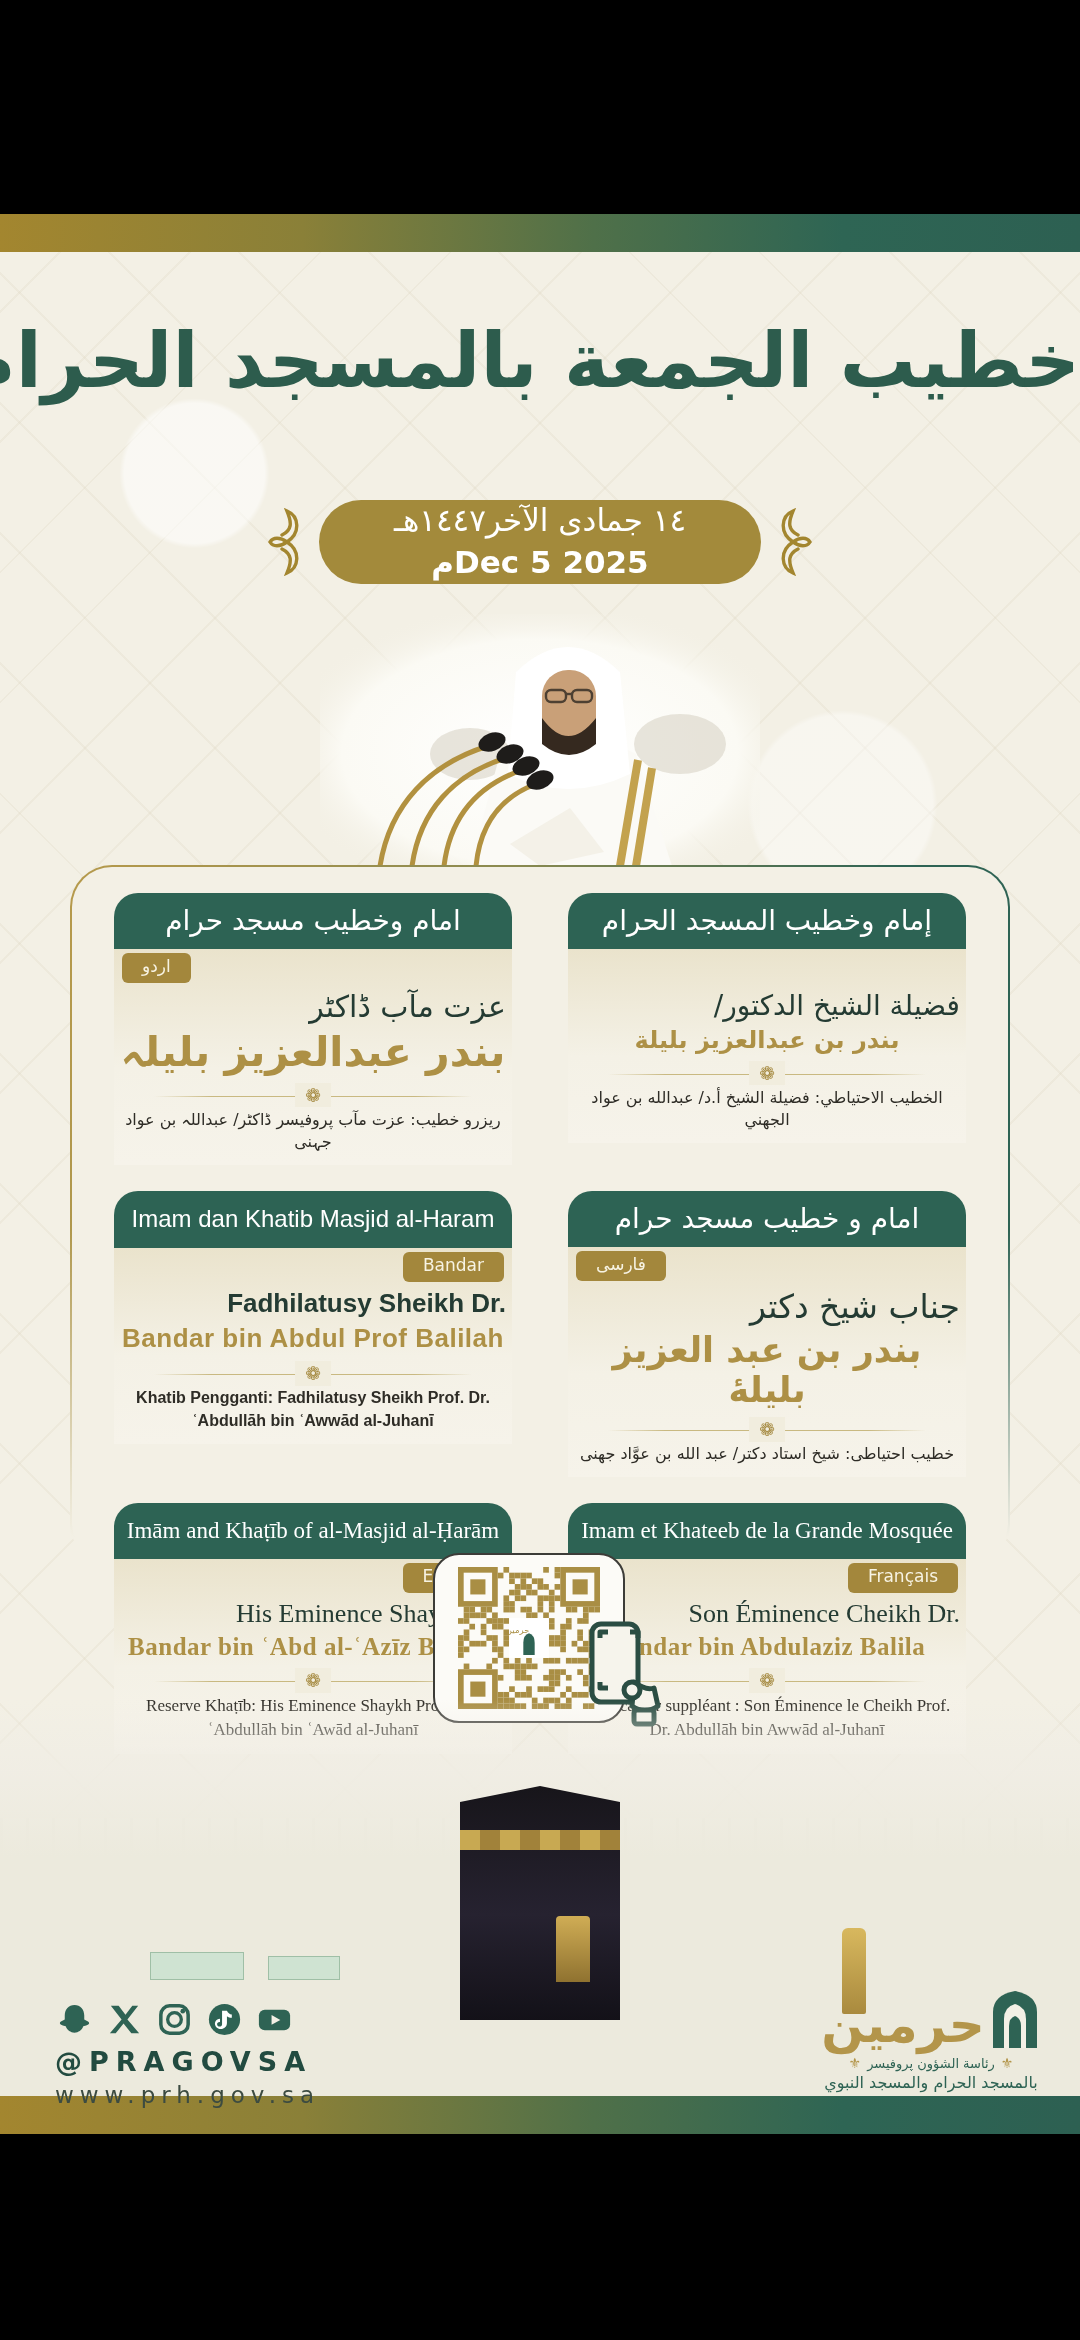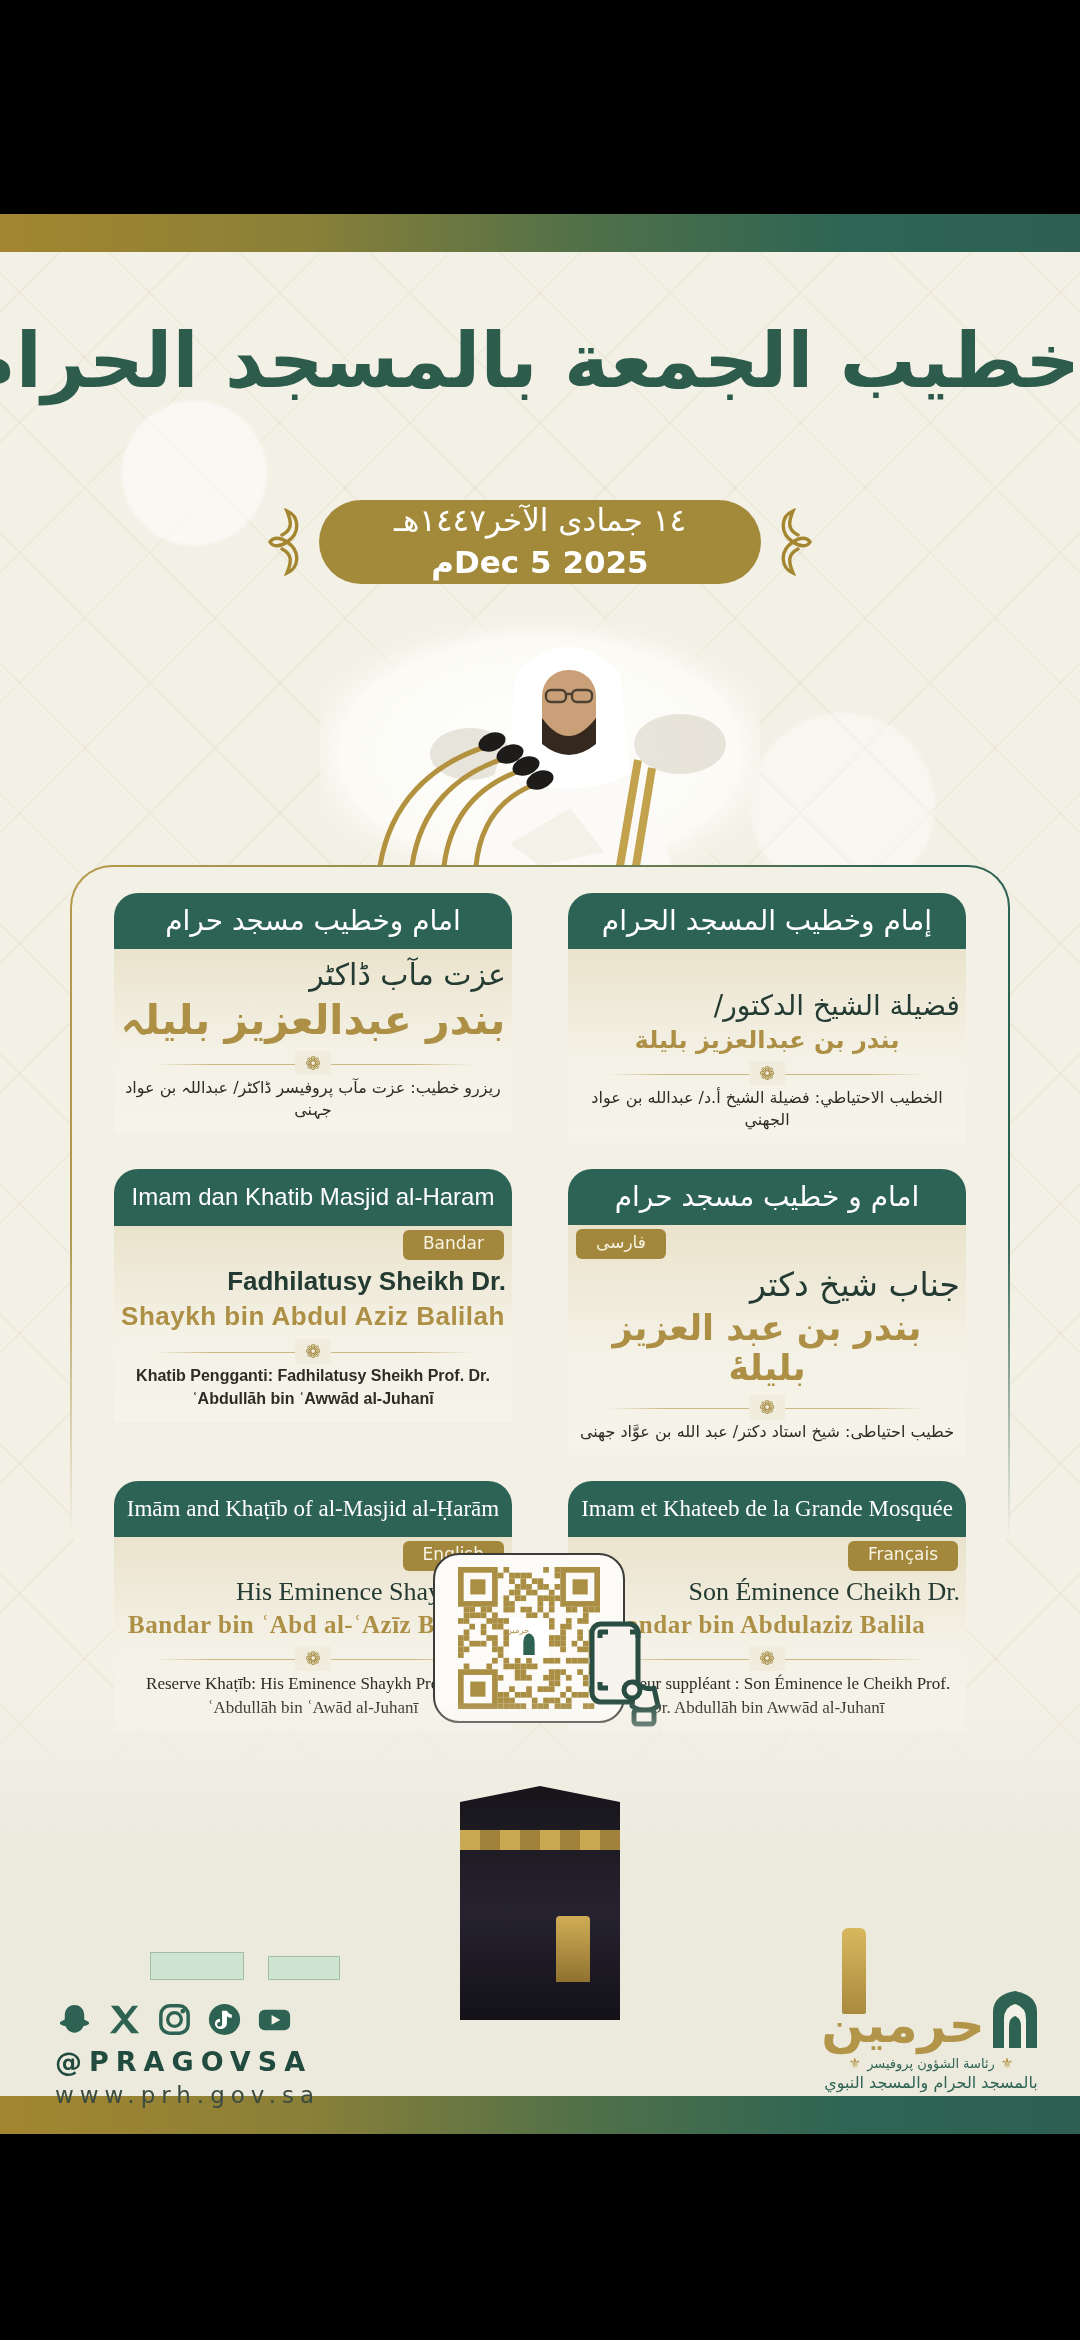--- a/index.html
+++ b/index.html
@@ -175,20 +175,23 @@
         <ellipse cx="220" cy="166" rx="14" ry="9" transform="rotate(-20 220 166)"></ellipse>
       </g>
       <path d="M190,230 l60,-36 l34,44 l-64,14 z" fill="#f4f1e8"></path>
     </svg>
 
     <div class="panel">
 
       <div class="card rtl urdu" dir="rtl">
         <div class="card-header">امام وخطیب مسجد حرام</div>
         <div class="card-body">
+          <div class="badge-row">
+              <span class="badge">اردو</span>
+            </div>
           <div class="honorific">عزت مآب ڈاکٹر</div>
           <div class="name">بندر عبدالعزیز بلیلہ</div>
           <div class="divider">
               <span class="orn">❁</span>
             </div>
           <div class="reserve">ریزرو خطیب: عزت مآب پروفیسر ڈاکٹر/ عبداللہ بن عواد جہنی</div>
         </div>
       </div>
 
       <div class="card rtl arabic" dir="rtl">
@@ -206,21 +209,21 @@
         </div>
       </div>
 
       <div class="card latin melayu" dir="ltr">
         <div class="card-header">Imam dan Khatib Masjid al-Haram</div>
         <div class="card-body">
           <div class="badge-row">
               <span class="badge">Bandar</span>
             </div>
           <div class="honorific">Fadhilatusy Sheikh Dr.</div>
-          <div class="name">Shaykh bin Abdul Aziz Balilah</div>
+          <div class="name">Bandar bin Abdul Prof Balilah</div>
           <div class="divider">
               <span class="orn">❁</span>
             </div>
           <div class="reserve">Khatib Pengganti: Fadhilatusy Sheikh Prof. Dr. ʿAbdullāh bin ʿAwwād al-Juhanī</div>
         </div>
       </div>
 
       <div class="card rtl farsi" dir="rtl">
         <div class="card-header">امام و خطیب مسجد حرام</div>
         <div class="card-body">

